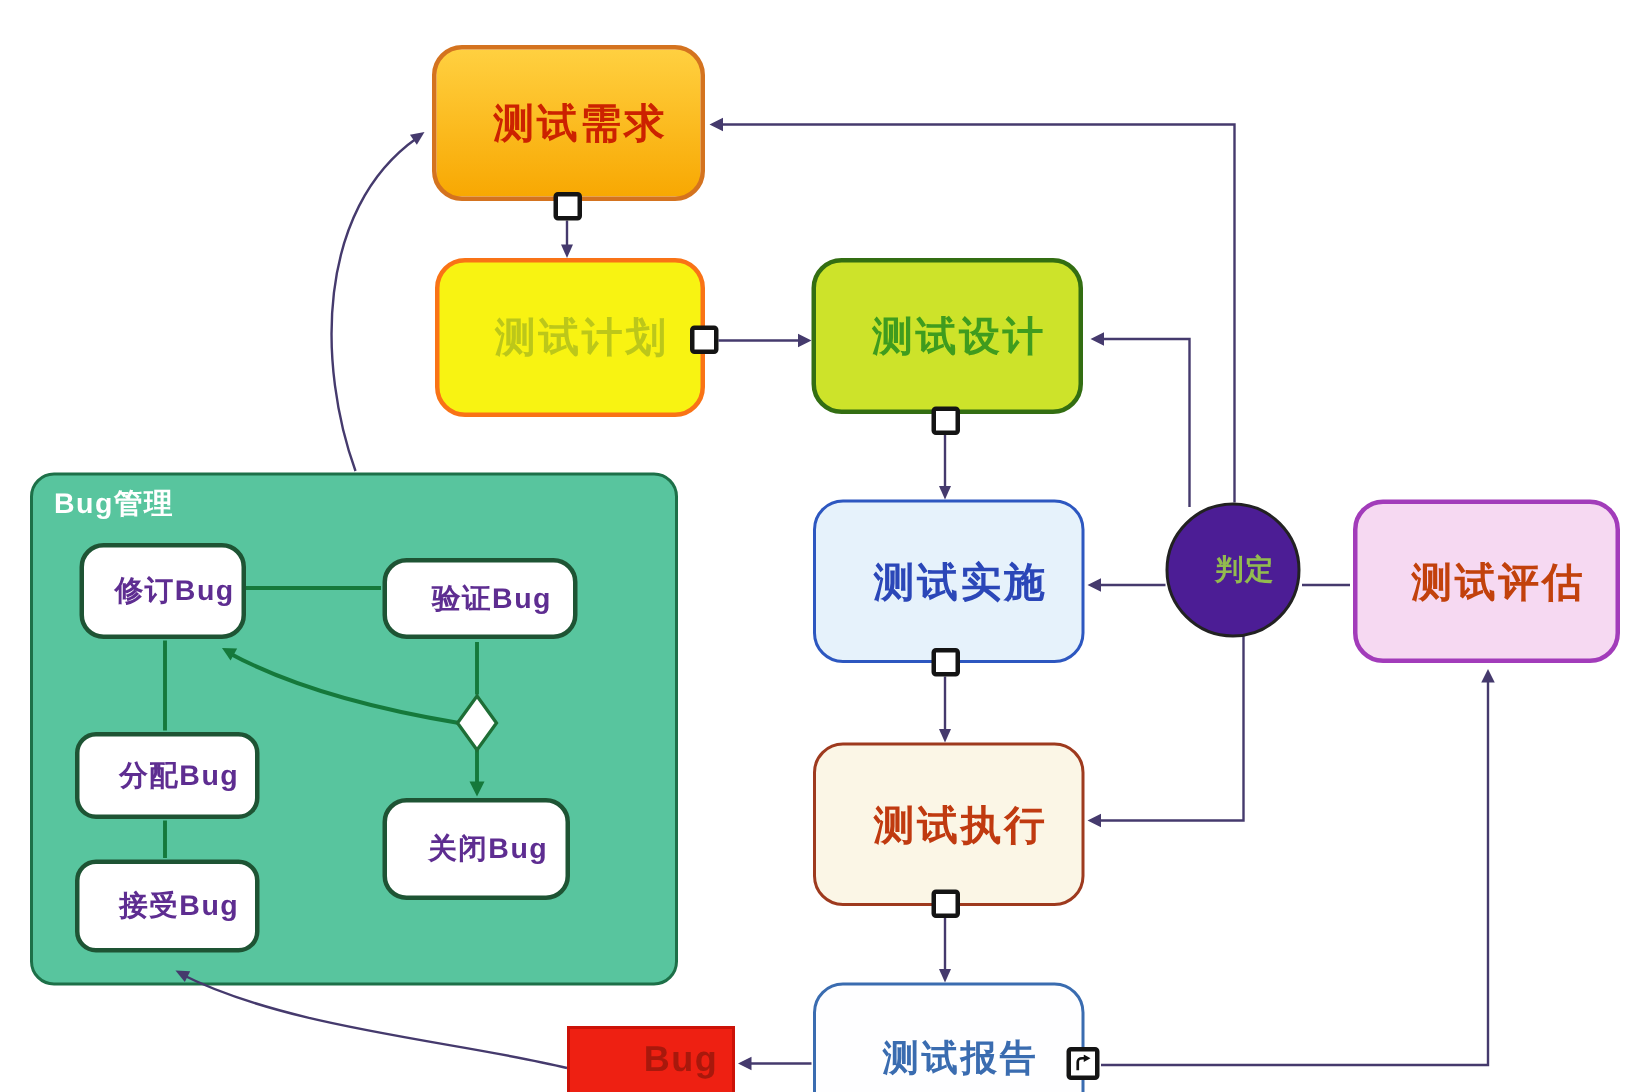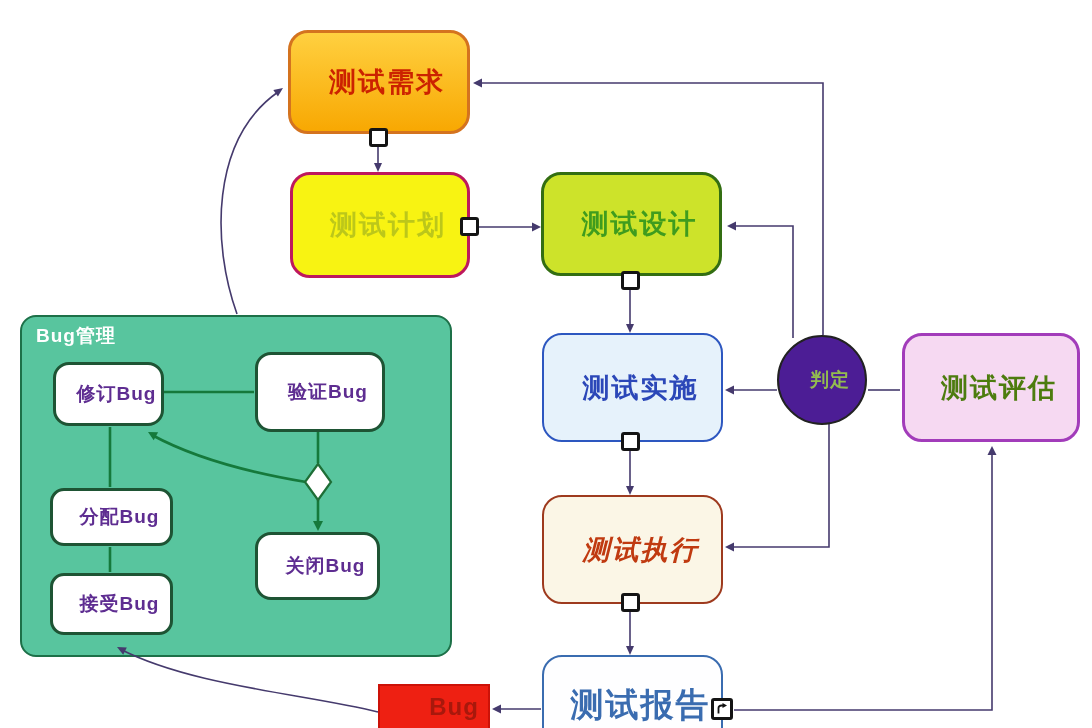--- a/index.html
+++ b/index.html
@@ -9,50 +9,50 @@
   }
   .node{
     position:absolute;display:flex;align-items:center;justify-content:center;
     box-sizing:border-box;z-index:3;text-align:center;padding-left:16px;
   }
   .node .lbl{font-weight:700;letter-spacing:2px;}
   
   #n-req{left:288px;top:30px;width:182px;height:104px;border:3px solid #d4731f;
     border-radius:20px;background:linear-gradient(180deg,#ffd040 0%,#f8a802 100%);}
   #n-req .lbl{color:#cc2200;font-size:27px;}
-  #n-plan{left:290px;top:172px;width:180px;height:106px;border:3px solid #be185d;
+  #n-plan{left:290px;top:172px;width:180px;height:106px;border:3px solid #f97316;
     border-radius:20px;background:#f8f312;}
   #n-plan .lbl{color:#bcc71a;font-size:27px;}
   #n-design{left:541px;top:172px;width:181px;height:104px;border:3px solid #336e12;
     border-radius:20px;background:#cde32a;}
   #n-design .lbl{color:#3f9c1e;font-size:27px;}
   #n-impl{left:542px;top:333px;width:181px;height:109px;border:2px solid #2d57c0;
     border-radius:20px;background:#e6f2fb;}
   #n-impl .lbl{color:#2b47b8;font-size:27px;}
   #n-exec{left:542px;top:495px;width:181px;height:109px;border:2px solid #9e3a1e;
     border-radius:20px;background:#fbf6e6;}
-  #n-exec .lbl{color:#c03a10;font-size:27px;font-style:italic;}
+  #n-exec .lbl{color:#c03a10;font-size:27px;}
   #n-report{left:542px;top:655px;width:181px;height:100px;border:2px solid #3a6cb0;
     border-radius:20px;background:#fefeff;}
-  #n-report .lbl{color:#3a6cb0;font-size:33px;}
+  #n-report .lbl{color:#3a6cb0;font-size:24px;}
   #n-eval{left:902px;top:333px;width:178px;height:109px;border:3px solid #a23cba;
     border-radius:20px;background:#f6d9f2;}
-  #n-eval .lbl{color:#4d7c0f;font-size:27px;}
+  #n-eval .lbl{color:#c2410c;font-size:27px;}
   #n-decision{left:777px;top:335px;width:90px;height:90px;border:2px solid #222;
     border-radius:50%;background:#4c1d95;align-items:center;}
   #n-decision .lbl{color:#93bb4f;font-size:19px;letter-spacing:1px;}
   
   #n-bugmgmt{left:20px;top:315px;width:432px;height:342px;border:2px solid #1d7048;
     border-radius:16px;background:#58c59e;z-index:1;}
   #n-bugmgmt .grp-lbl{position:absolute;left:14px;top:6px;color:#ffffff;
     font-weight:700;font-size:19px;letter-spacing:1px;}
   .bugbox{background:#ffffff;border:3px solid #1e5434;border-radius:16px;}
   .bugbox .lbl{color:#5e2d91;font-size:19px;letter-spacing:1px;}
   #n-revise{left:53px;top:362px;width:111px;height:64px;}
-  #n-verify{left:255px;top:352px;width:130px;height:80px;}
+  #n-verify{left:255px;top:372px;width:130px;height:54px;}
   #n-assign{left:50px;top:488px;width:123px;height:58px;border-radius:14px;}
   #n-accept{left:50px;top:573px;width:123px;height:62px;border-radius:14px;}
   #n-close{left:255px;top:532px;width:125px;height:68px;text-align:center;}
   
   #n-bug{left:378px;top:684px;width:112px;height:46px;background:#ee2012;
     border:2px solid #cc1208;}
   #n-bug .lbl{color:#a8180c;font-size:24px;letter-spacing:1px;margin-left:24px;}
   
   .pin{position:absolute;width:19px;height:19px;box-sizing:border-box;background:#fff;
     border:3px solid #141414;border-radius:3px;z-index:4;display:flex;

